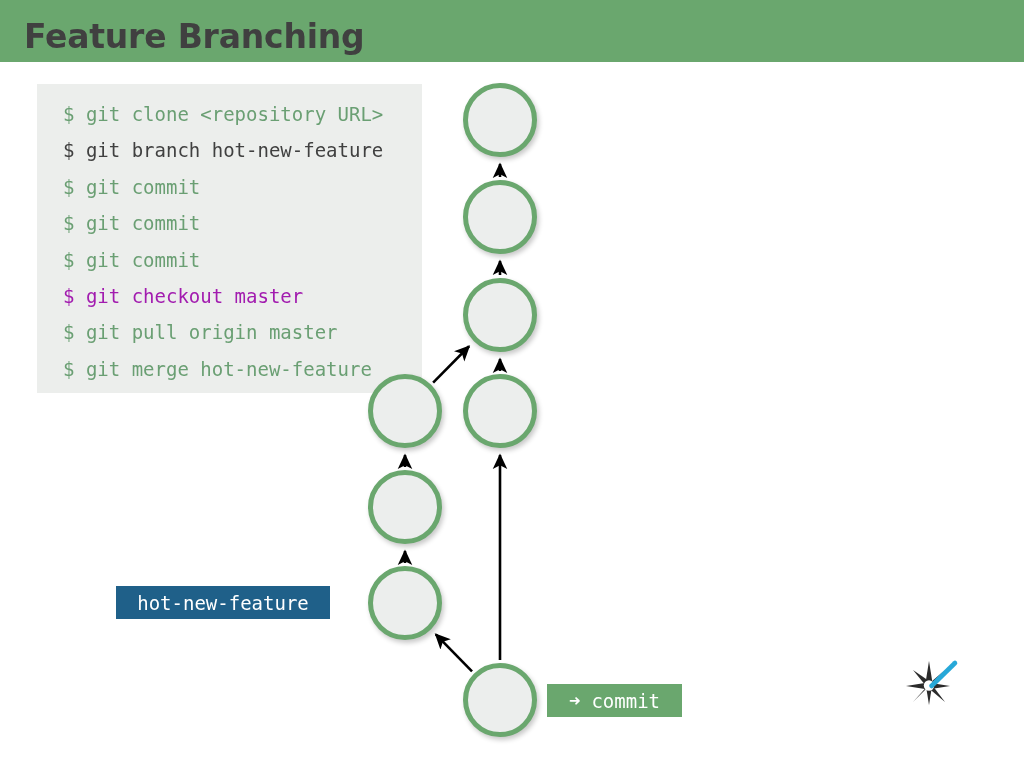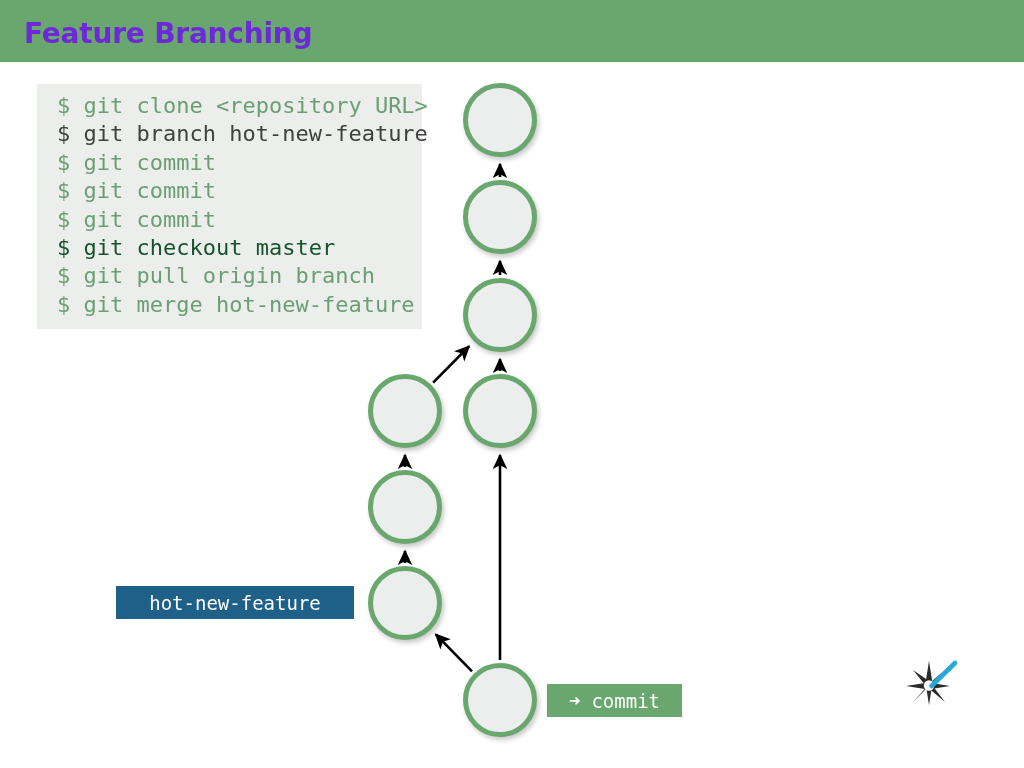--- a/index.html
+++ b/index.html
@@ -20,45 +20,46 @@
     position: absolute;
     left: 0; top: 0;
     width: 1024px;
     height: 62px;
     background: #6aa76e;
   }
   #page-title {
     position: absolute;
     left: 24px;
     top: 17px;
-    font-size: 28px;
+    font-size: 33px;
     font-weight: bold;
-    color: #6d28d9;
+    color: #404040;
     letter-spacing: -0.2px;
     font-family: "DejaVu Sans", sans-serif;
     white-space: nowrap;
   }
 
   
   #code-block {
     position: absolute;
     left: 37px;
     top: 84px;
     width: 385px;
     padding: 8px 0 10px 0;
     background: #eceeec;
     box-sizing: border-box;
   }
   .code-line {
     font-family: "DejaVu Sans Mono", monospace;
-    font-size: 22px;
+    font-size: 19px;
     line-height: 28.4px;
     color: #6a9f73;
     white-space: pre;
-    padding-left: 20px;
+    padding-left: 26px;
+    margin-top: 8px;
   }
 
   
   #graph {
     position: absolute;
     left: 0; top: 0;
     width: 1024px;
     height: 768px;
     pointer-events: none;
   }
@@ -83,21 +84,21 @@
     color: #ffffff;
     display: flex;
     align-items: center;
     justify-content: center;
     box-sizing: border-box;
     white-space: nowrap;
   }
   #label-hot-new-feature {
     left: 116px;
     top: 586px;
-    width: 238px;
+    width: 214px;
     height: 33px;
     background: #1f6089;
   }
   #label-master {
     left: 547px;
     top: 684px;
     width: 135px;
     height: 33px;
     background: #6aa76e;
     gap: 11px;
@@ -122,22 +123,22 @@
 
 <div id="header-bar" style="background: rgb(106, 167, 110);"></div>
 <div id="page-title">Feature Branching</div>
 
 <div id="code-block" style="background: rgb(236, 238, 236);">
   <div class="code-line" style="color: rgb(106, 159, 115);">$ git clone &lt;repository URL&gt;</div>
   <div class="code-line" style="color: #404040;">$ git branch hot-new-feature</div>
   <div class="code-line" style="color: rgb(106, 159, 115);">$ git commit</div>
   <div class="code-line" style="color: rgb(106, 159, 115);">$ git commit</div>
   <div class="code-line" style="color: rgb(106, 159, 115);">$ git commit</div>
-  <div class="code-line" style="color: #14532d;">$ git checkout master</div>
-  <div class="code-line" style="color: rgb(106, 159, 115);">$ git pull origin branch</div>
+  <div class="code-line" style="color: #a21caf;">$ git checkout master</div>
+  <div class="code-line" style="color: rgb(106, 159, 115);">$ git pull origin master</div>
   <div class="code-line" style="color: rgb(106, 159, 115);">$ git merge hot-new-feature</div>
 </div>
 
 <svg id="graph" viewBox="0 0 1024 768" xmlns="http://www.w3.org/2000/svg">
   <defs>
     <marker id="arrowhead" markerWidth="7" markerHeight="7" refX="5.4" refY="3" orient="auto" markerUnits="strokeWidth">
       <path d="M0,0.2 L6,3 L0,5.8 L1.5,3 Z" fill="#000000"></path>
     </marker>
   </defs>
   <g id="edge-layer" stroke="#000000" stroke-width="2.6" fill="none" marker-end="url(#arrowhead)">

